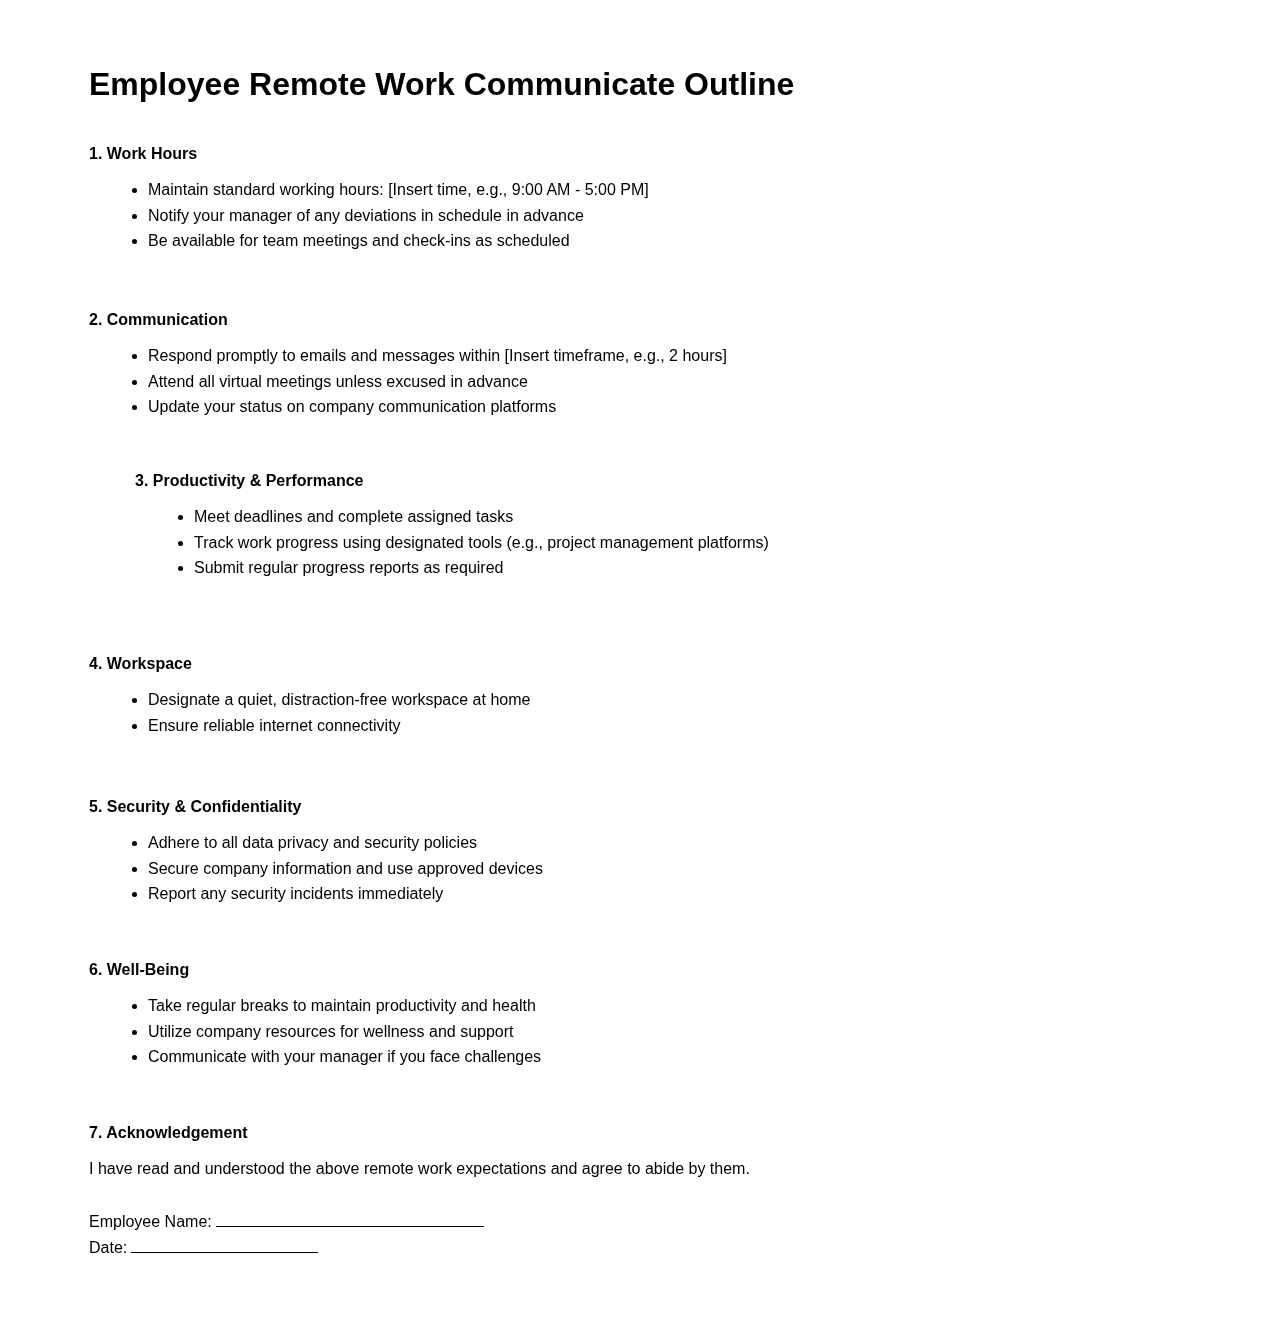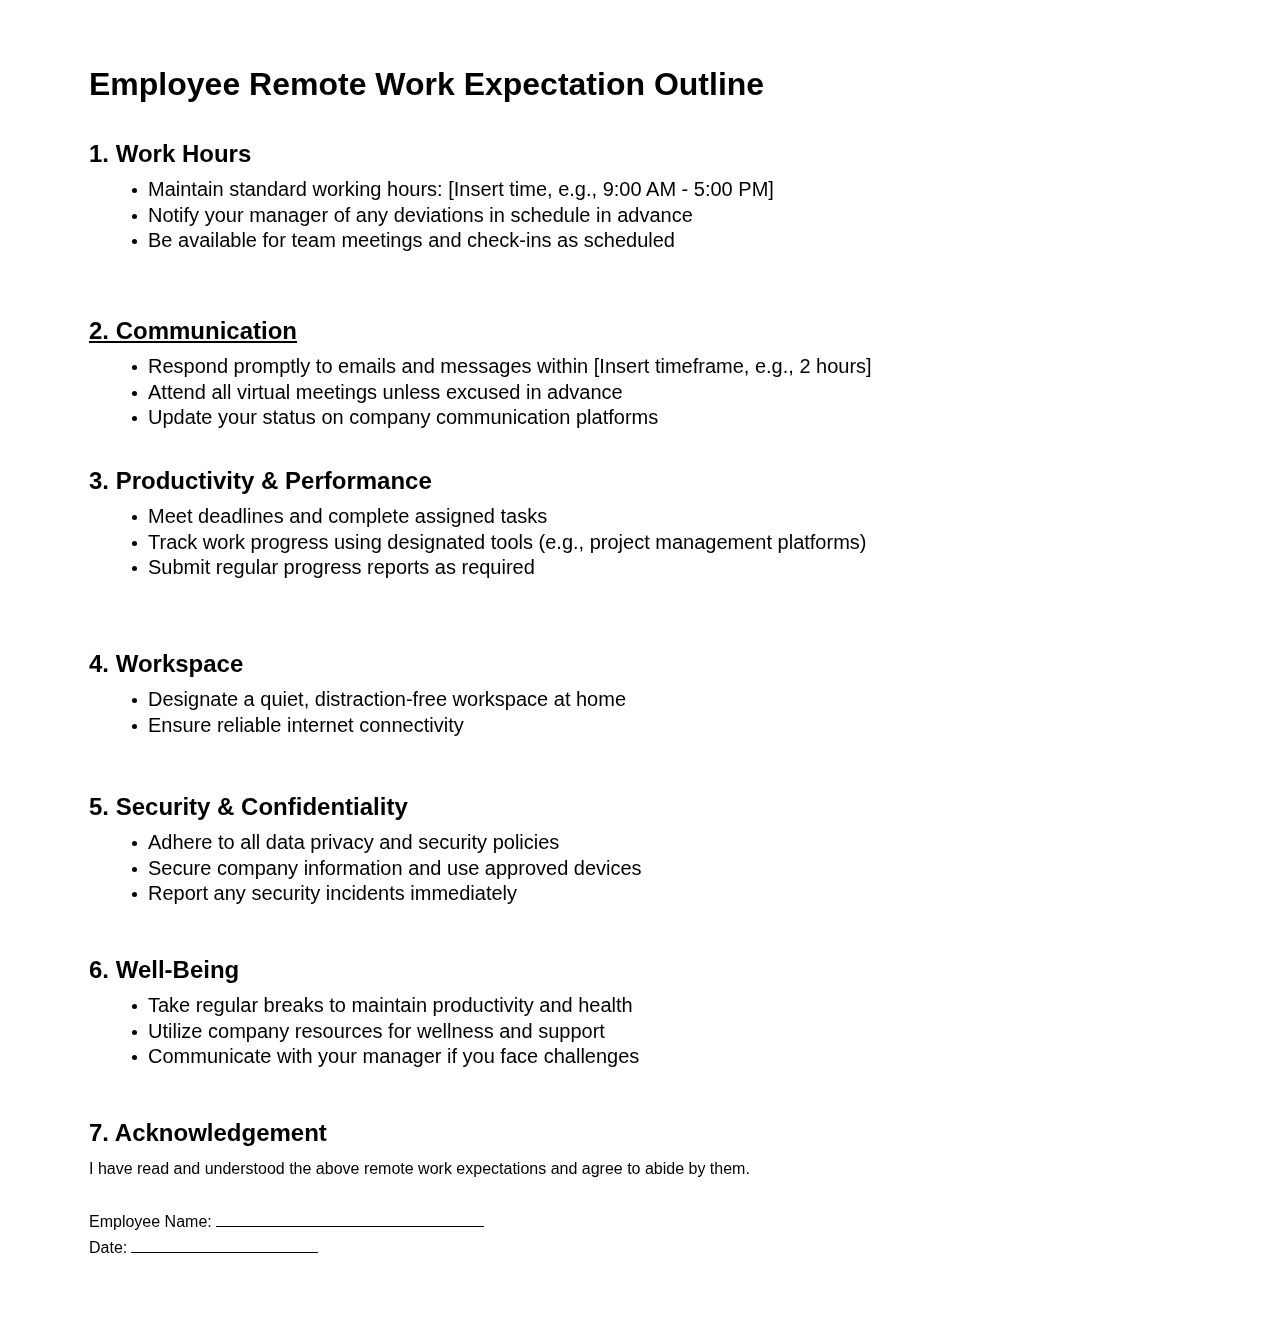--- a/index.html
+++ b/index.html
@@ -29,36 +29,36 @@
       left: 0;
       white-space: nowrap;
       line-height: 38px;
     }
     .section {
       position: absolute;
       left: 0;
       width: 1100px;
     }
     h2 {
-      font-size: 24px;
+      font-size: 16px;
       font-weight: bold;
       margin: 0;
       line-height: 28px;
       white-space: nowrap;
     }
     ul {
       margin: 0;
       padding: 0;
       list-style: none;
       position: absolute;
       top: 37px;
       left: 41px;
     }
     li {
-      font-size: 20px;
+      font-size: 16px;
       line-height: 25.5px;
       white-space: nowrap;
       position: relative;
       padding-left: 18px;
     }
     li .bullet {
       position: absolute;
       left: 0;
       top: 0;
       width: 18px;
@@ -94,41 +94,41 @@
       height: 17px;
       vertical-align: baseline;
       margin-left: 4px;
     }
   </style>
 </head>
 <body>
 
 <div class="page">
 
-  <h1>Employee Remote Work Expectation Outline</h1>
+  <h1>Employee Remote Work Communicate Outline</h1>
 
   <div class="section" style="top:140px;">
     <h2>1. Work Hours</h2>
     <ul>
       <li><span class="bullet"></span><span>Maintain standard working hours: [Insert time, e.g., 9:00 AM - 5:00 PM]</span></li>
       <li><span class="bullet"></span><span>Notify your manager of any deviations in schedule in advance</span></li>
       <li><span class="bullet"></span><span>Be available for team meetings and check-ins as scheduled</span></li>
     </ul>
   </div>
 
-  <div class="section" style="top:317px;text-decoration:underline;">
+  <div class="section" style="top:306px;">
     <h2>2. Communication</h2>
     <ul>
       <li><span class="bullet"></span><span>Respond promptly to emails and messages within [Insert timeframe, e.g., 2 hours]</span></li>
       <li><span class="bullet"></span><span>Attend all virtual meetings unless excused in advance</span></li>
       <li><span class="bullet"></span><span>Update your status on company communication platforms</span></li>
     </ul>
   </div>
 
-  <div class="section" style="top:467px;">
+  <div class="section" style="top:467px;margin-left:46px;">
     <h2>3. Productivity &amp; Performance</h2>
     <ul>
       <li><span class="bullet"></span><span>Meet deadlines and complete assigned tasks</span></li>
       <li><span class="bullet"></span><span>Track work progress using designated tools (e.g., project management platforms)</span></li>
       <li><span class="bullet"></span><span>Submit regular progress reports as required</span></li>
     </ul>
   </div>
 
   <div class="section" style="top:650px;">
     <h2>4. Workspace</h2>

